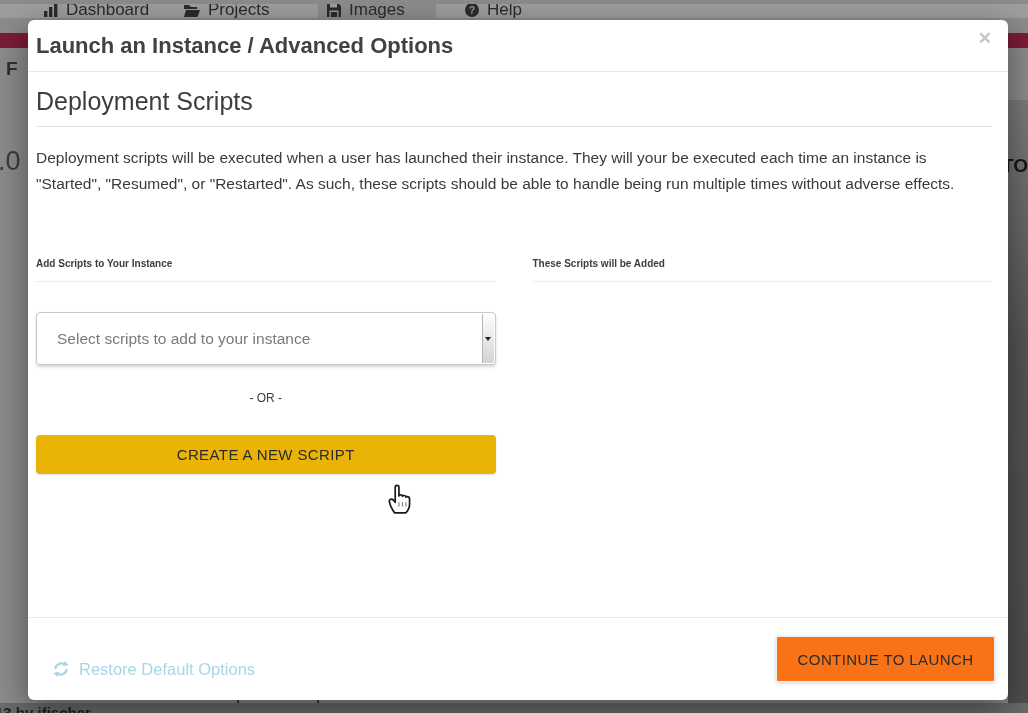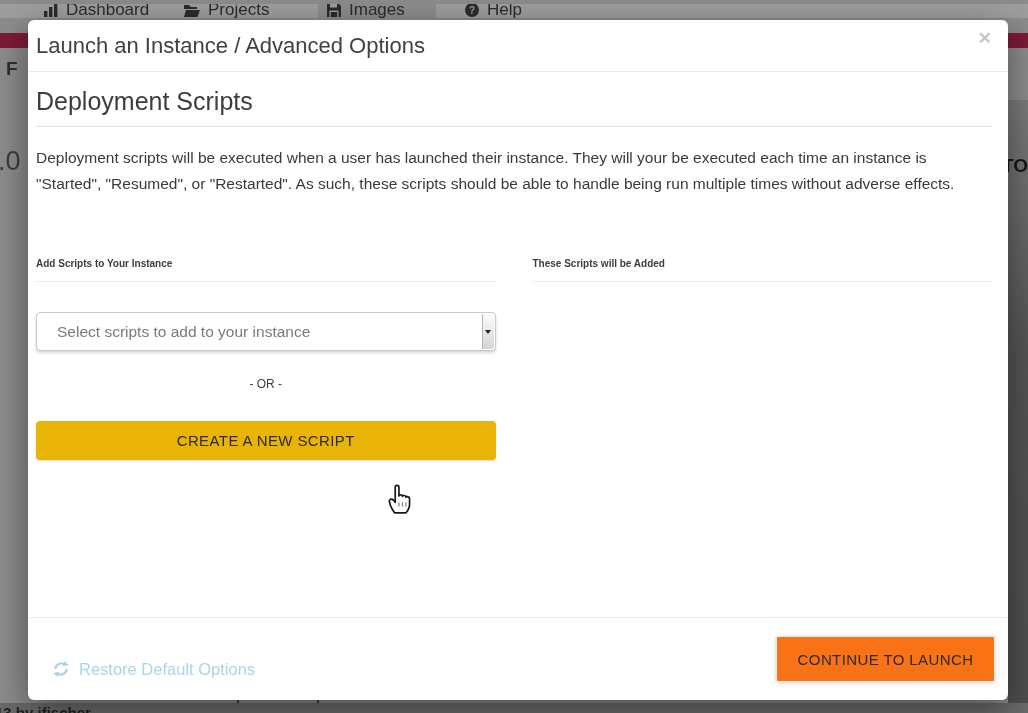--- a/index.html
+++ b/index.html
@@ -54,21 +54,21 @@
     position:absolute; left:28px; top:20px; width:980px; height:680px;
     background:#ffffff; border-radius:6px; z-index:10;
     box-shadow:0 10px 35px rgba(0,0,0,0.45);
     display:flex; flex-direction:column;
   }
   .modal-header {
     position:relative; flex:0 0 auto;
     padding:13px 14px 0 8px; height:52px;
     border-bottom:1px solid #e8e8e8;
   }
-  .modal-title { font-size:22px; font-weight:400; color:#414141; }
+  .modal-title { font-size:22px; font-weight:700; color:#414141; }
   .modal-close {
     position:absolute; right:16px; top:10px;
     font-size:17px; font-weight:700; color:#c6c6c6;
     background:none; border:none; cursor:pointer; line-height:1;
   }
   .modal-body { flex:1 1 auto; padding:14px 16px 0 8px; }
   .section-heading {
     font-size:25px; font-weight:400; color:#3d3d3d;
     line-height:30px; padding-bottom:10px; border-bottom:1px solid #e3e3e3;
   }
@@ -76,21 +76,21 @@
     margin-top:18px; font-size:15.5px; line-height:25.5px; color:#3a3a3a;
     max-width:938px;
   }
   .columns { display:flex; gap:37px; margin-top:62px; }
   .col { flex:1 1 0; min-width:0; }
   .col-heading {
     font-size:10px; font-weight:700; color:#3d3d3d;
     padding-bottom:12px; border-bottom:1px solid #ececec;
   }
   .select-box {
-    position:relative; margin-top:30px; height:39px;
+    position:relative; margin-top:30px; height:53px;
     border:1px solid #c9c9c9; border-radius:4px; background:#fff;
     box-shadow:0 2px 3px rgba(0,0,0,0.16);
     display:flex; align-items:center; padding:0 24px 0 20px;
     color:#7a7a7a; font-size:15.5px; cursor:pointer;
     white-space:nowrap; overflow:hidden;
   }
   .select-strip {
     position:absolute; top:1px; right:1px; bottom:1px; width:12px;
     background:linear-gradient(#fdfdfd,#d4d4d4);
     border-left:1px solid #b5b5b5; border-radius:0 3px 3px 0;

